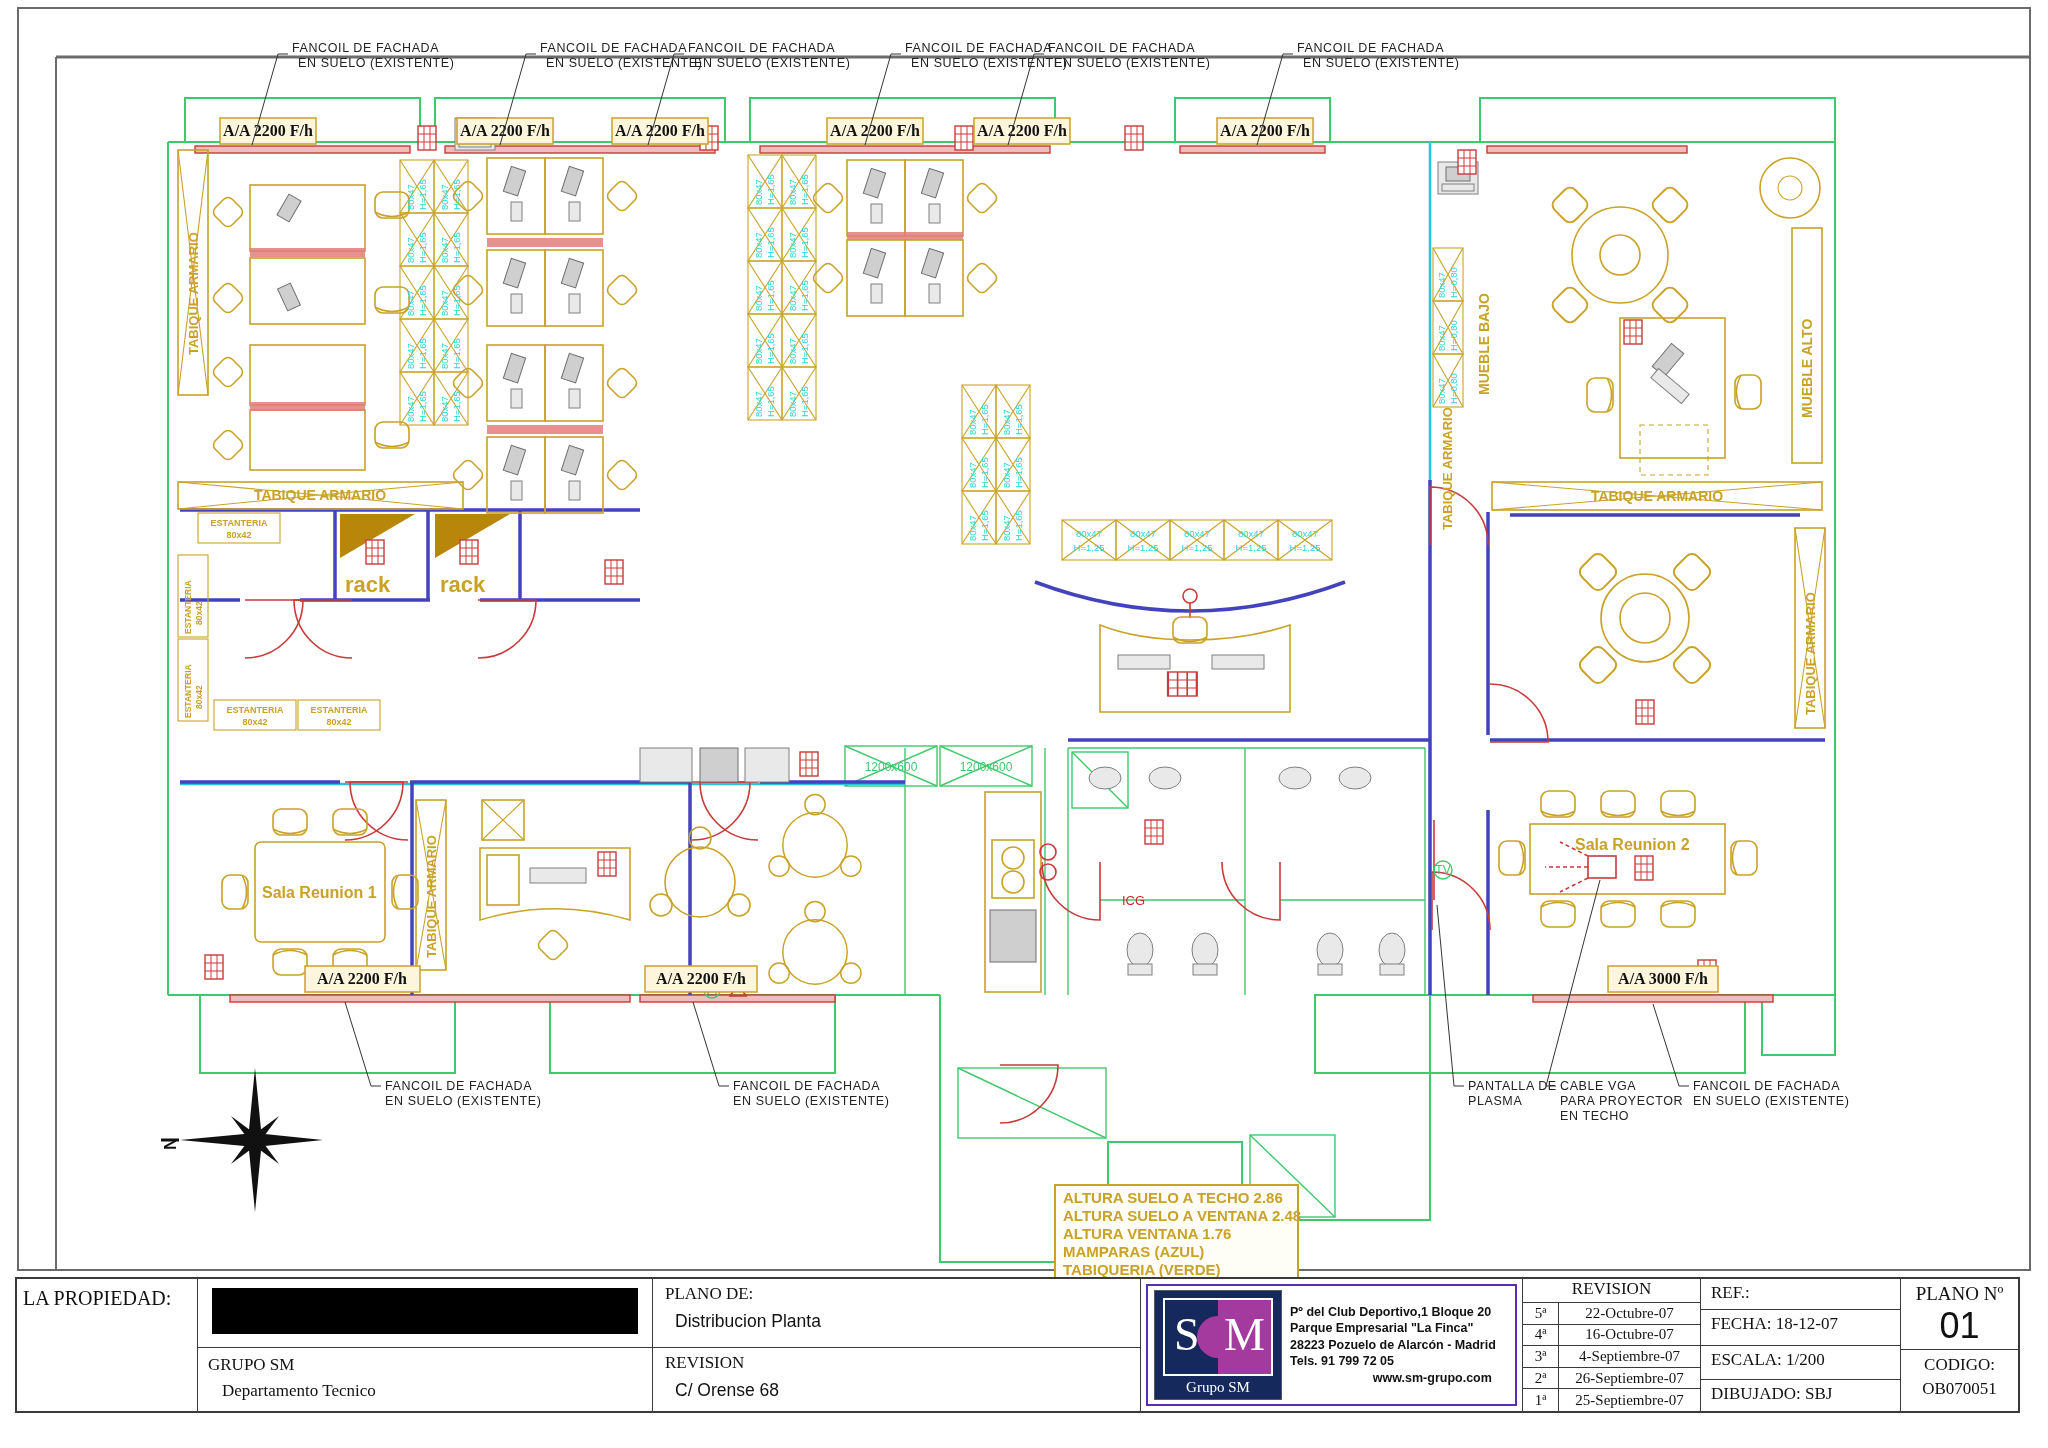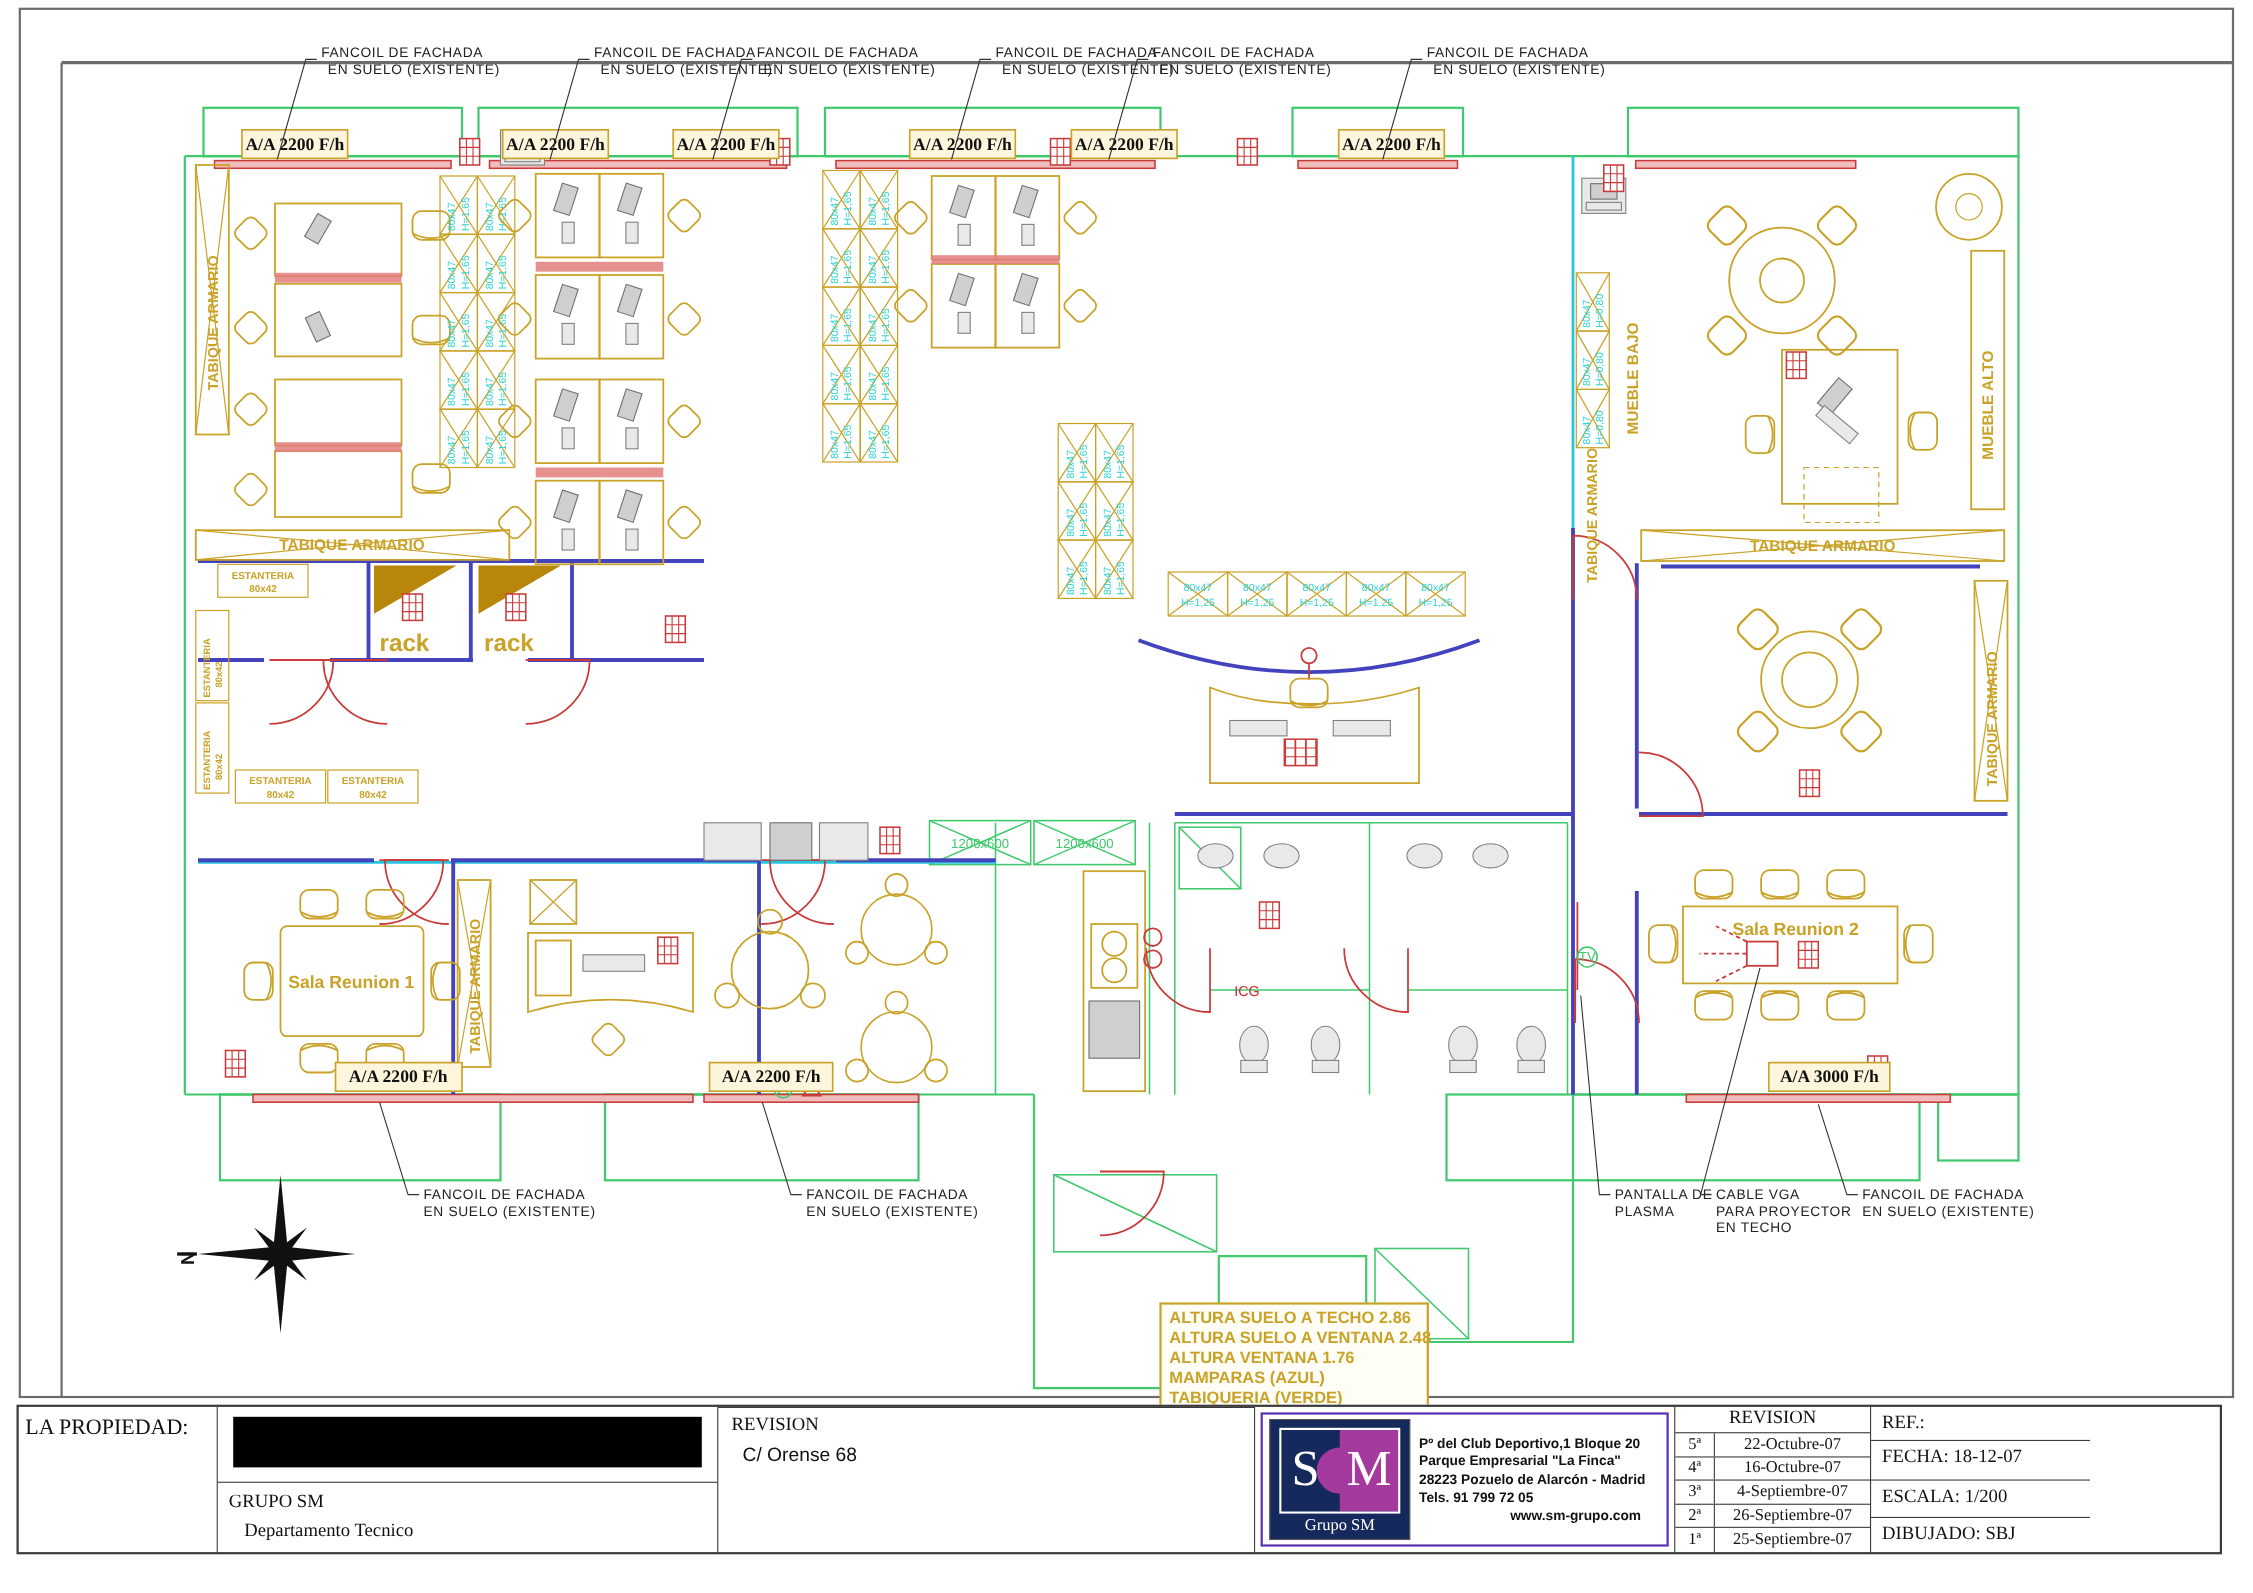--- a/index.html
+++ b/index.html
@@ -618,20 +618,24 @@
     <div>
           <div class="redact"></div>
         </div>
     <div class="half2">
       <div class="g1">GRUPO SM</div>
       <div class="g2">Departamento Tecnico</div>
     </div>
   </div>
 
   <div class="tb-c3">
+    <div>
+      <div class="lbl">PLANO DE:</div>
+      <div class="val">Distribucion Planta</div>
+    </div>
     <div class="half2">
       <div class="lbl">REVISION</div>
       <div class="val">C/ Orense 68</div>
     </div>
   </div>
 
   <div class="tb-c4">
     <div class="logoWrap">
       <div class="logoTile">
         <div class="logoArt">
@@ -677,15 +681,21 @@
     </div>
   </div>
 
   <div class="tb-c6">
     <div>REF.:</div>
     <div>FECHA:  18-12-07</div>
     <div>ESCALA:  1/200</div>
     <div>DIBUJADO:  SBJ</div>
   </div>
 
+  <div class="tb-c7">
+    <div class="pn">PLANO Nº</div>
+    <div class="pv">01</div>
+    <div class="cl">CODIGO:</div>
+    <div class="cv">OB070051</div>
+  </div>
 </div>
 
 </div>
 
 </body></html>

